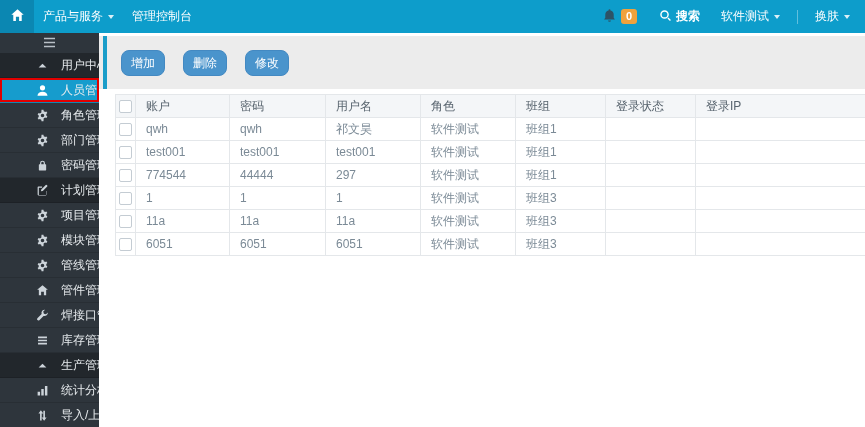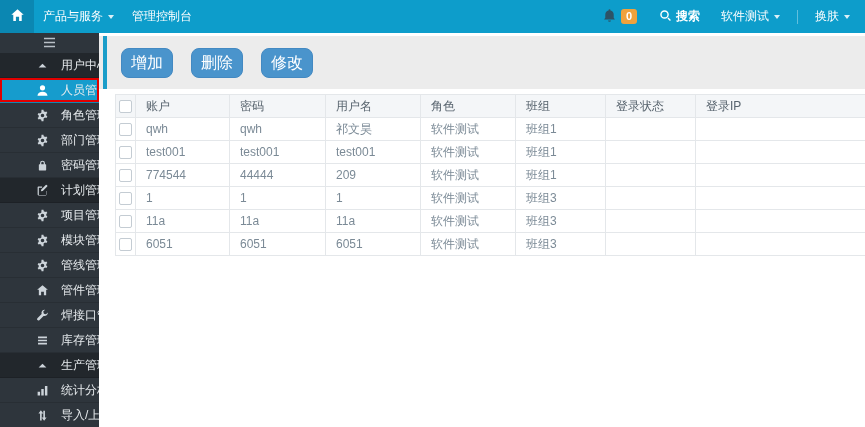--- a/index.html
+++ b/index.html
@@ -55,21 +55,21 @@
   .red-box { position:absolute; inset:0; border:2px solid #e10000; pointer-events:none; }
   
   .content { position:absolute; left:99px; top:33px; right:0; bottom:0; background:#fff; }
   .toolbar {
     position:relative; margin-top:3px; height:53px; background:#ececec;
     display:flex; align-items:center; padding-left:22px; gap:18px;
   }
   .accent-bar { position:absolute; left:4px; top:0; bottom:0; width:4px; background:#1a9dc9; }
   .btn {
     background:#4a94cc; border:1px solid #4389c2; color:#fff; border-radius:8px;
-    font-size:16px; padding:6px 9px; cursor:pointer; line-height:1;
+    font-size:12px; padding:6px 9px; cursor:pointer; line-height:1;
     font-family:"Liberation Sans", sans-serif;
   }
   
   table {
     border-collapse:collapse; table-layout:fixed; width:758px; margin:5px 16px 0;
     font-size:12px;
   }
   th, td {
     border:1px solid #e4e7ea; height:23px; padding:0 10px; text-align:left;
     overflow:hidden; white-space:nowrap;
@@ -311,21 +311,21 @@
           <td>班组1</td>
           <td></td>
           <td></td>
         </tr>
         <tr>
           <td class="cb-cell">
             <div class="cb"></div>
           </td>
           <td>774544</td>
           <td>44444</td>
-          <td>209</td>
+          <td>297</td>
           <td>软件测试</td>
           <td>班组1</td>
           <td></td>
           <td></td>
         </tr>
         <tr>
           <td class="cb-cell">
             <div class="cb"></div>
           </td>
           <td>1</td>

